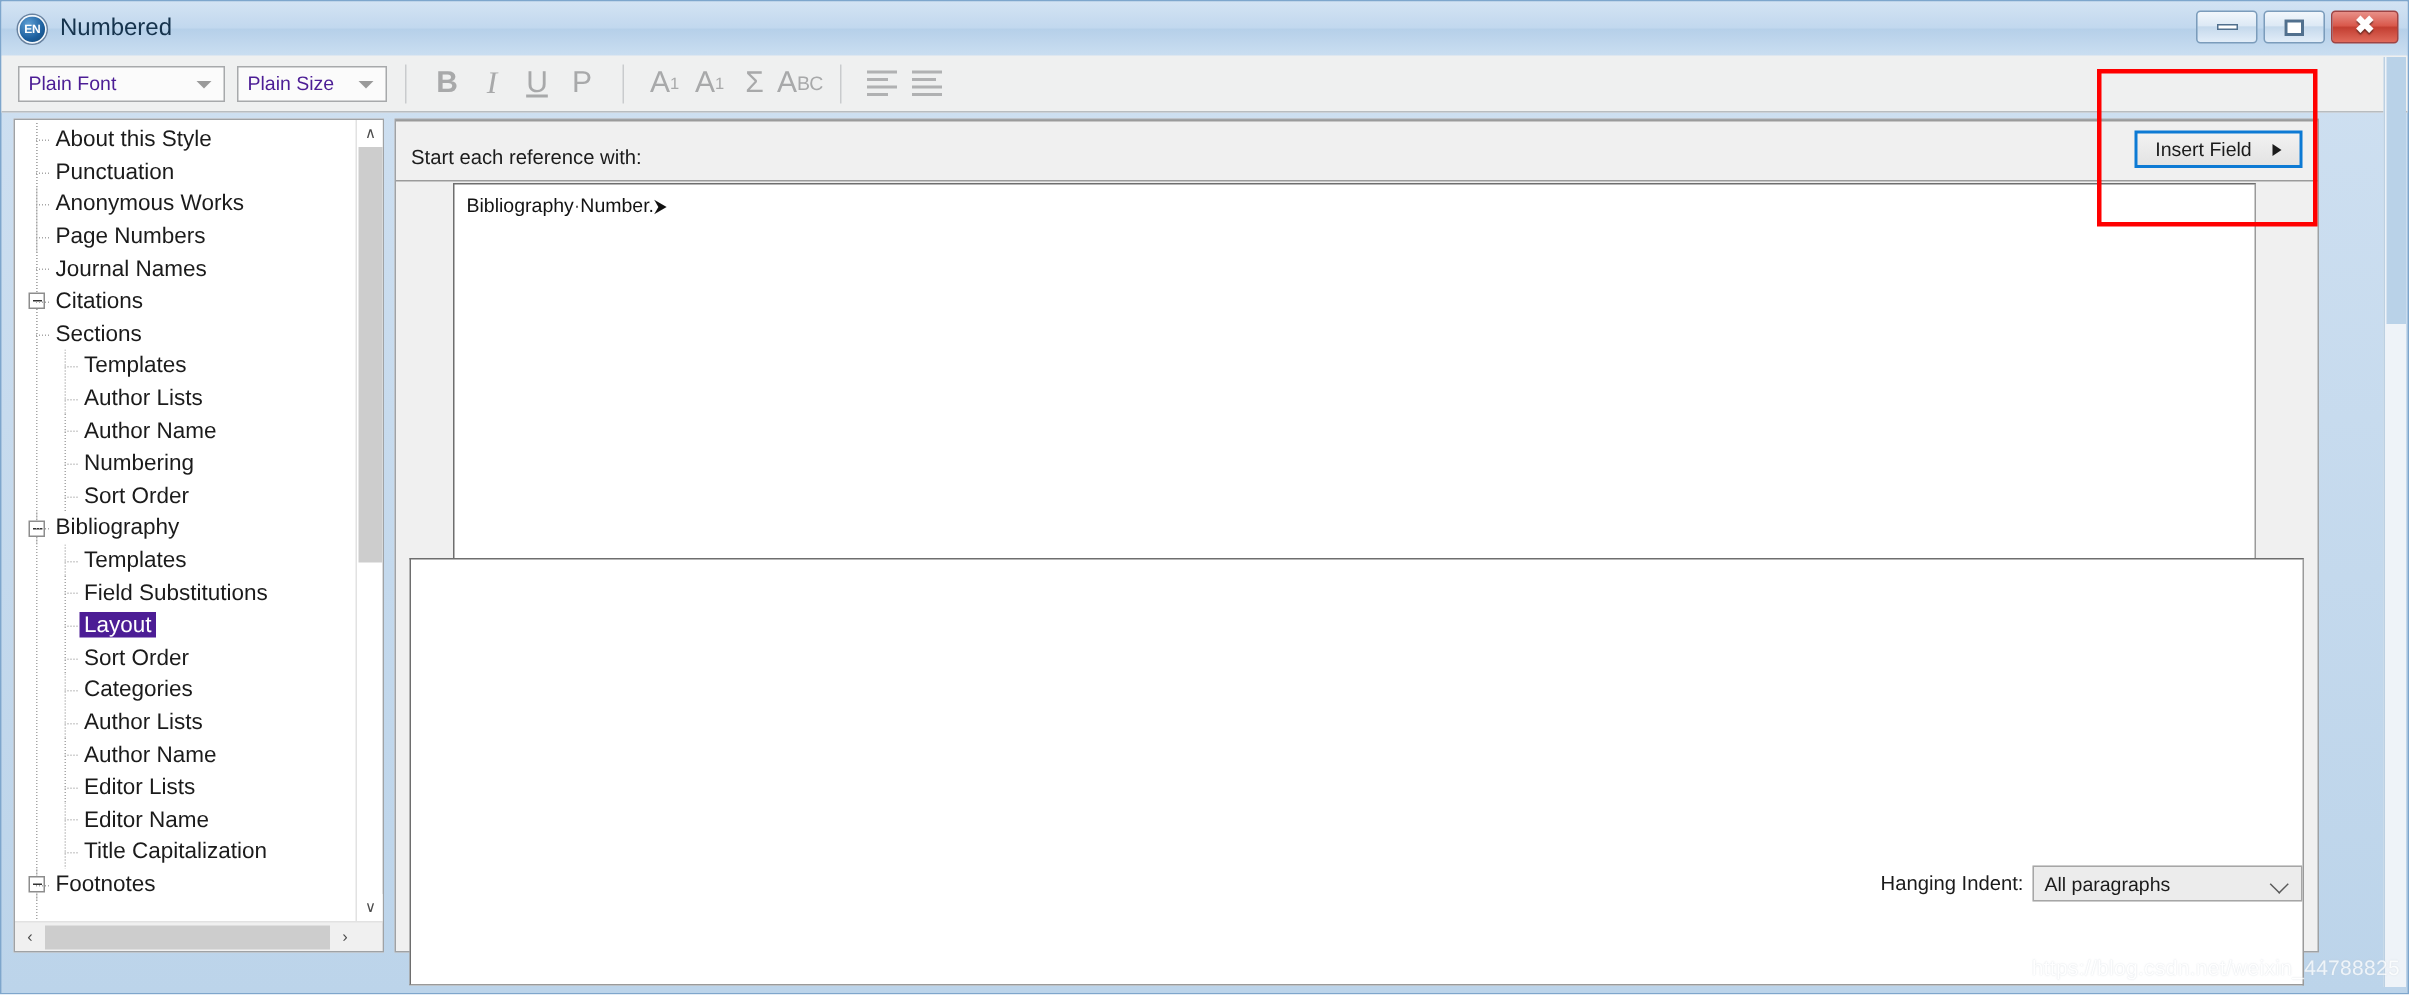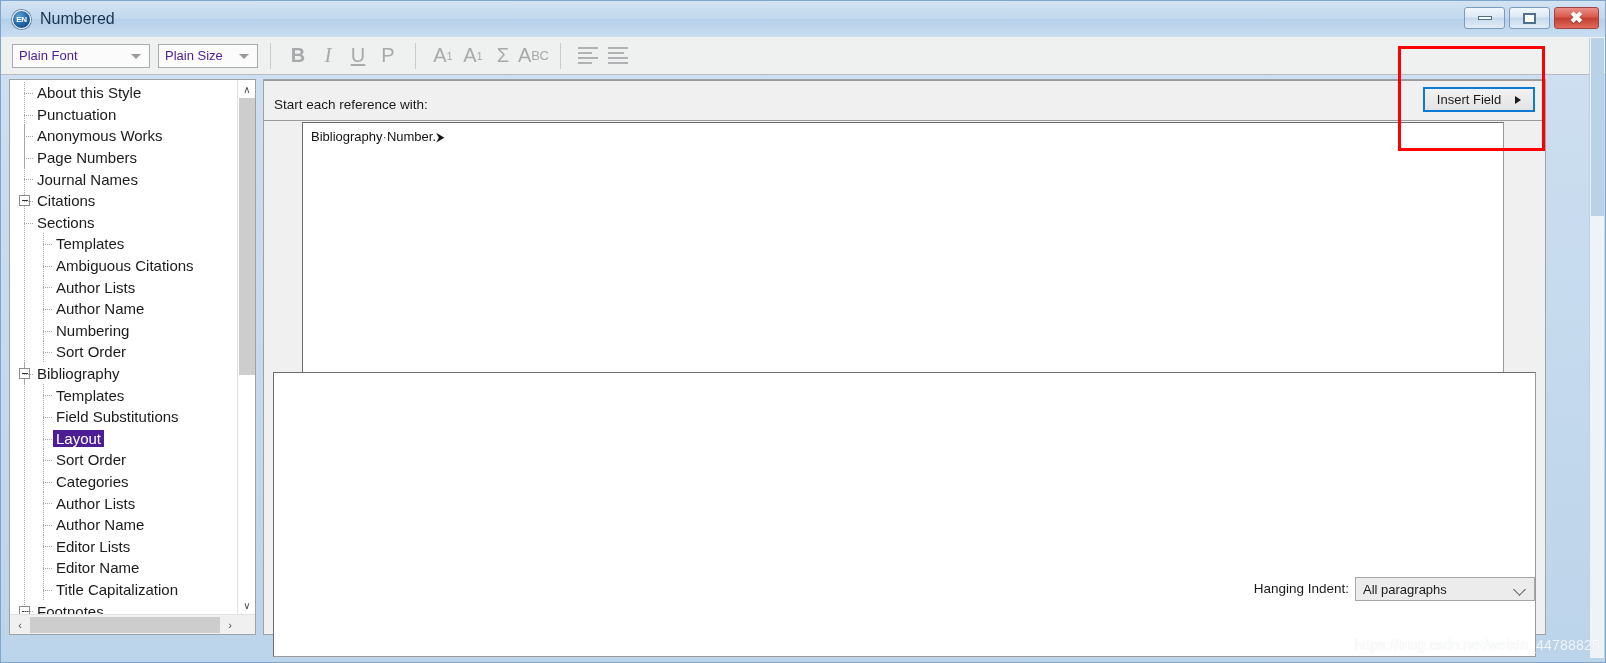--- a/index.html
+++ b/index.html
@@ -532,24 +532,20 @@
           <div class="tnode lvl1">
             <span class="dash"></span>
             <span class="lbl">Sections</span>
           </div>
           <div class="tnode lvl2">
             <span class="dash"></span>
             <span class="lbl">Templates</span>
           </div>
           <div class="tnode lvl2">
             <span class="dash"></span>
-            <span class="lbl">Ambiguous Citations</span>
-          </div>
-          <div class="tnode lvl2">
-            <span class="dash"></span>
             <span class="lbl">Author Lists</span>
           </div>
           <div class="tnode lvl2">
             <span class="dash"></span>
             <span class="lbl">Author Name</span>
           </div>
           <div class="tnode lvl2">
             <span class="dash"></span>
             <span class="lbl">Numbering</span>
           </div>

